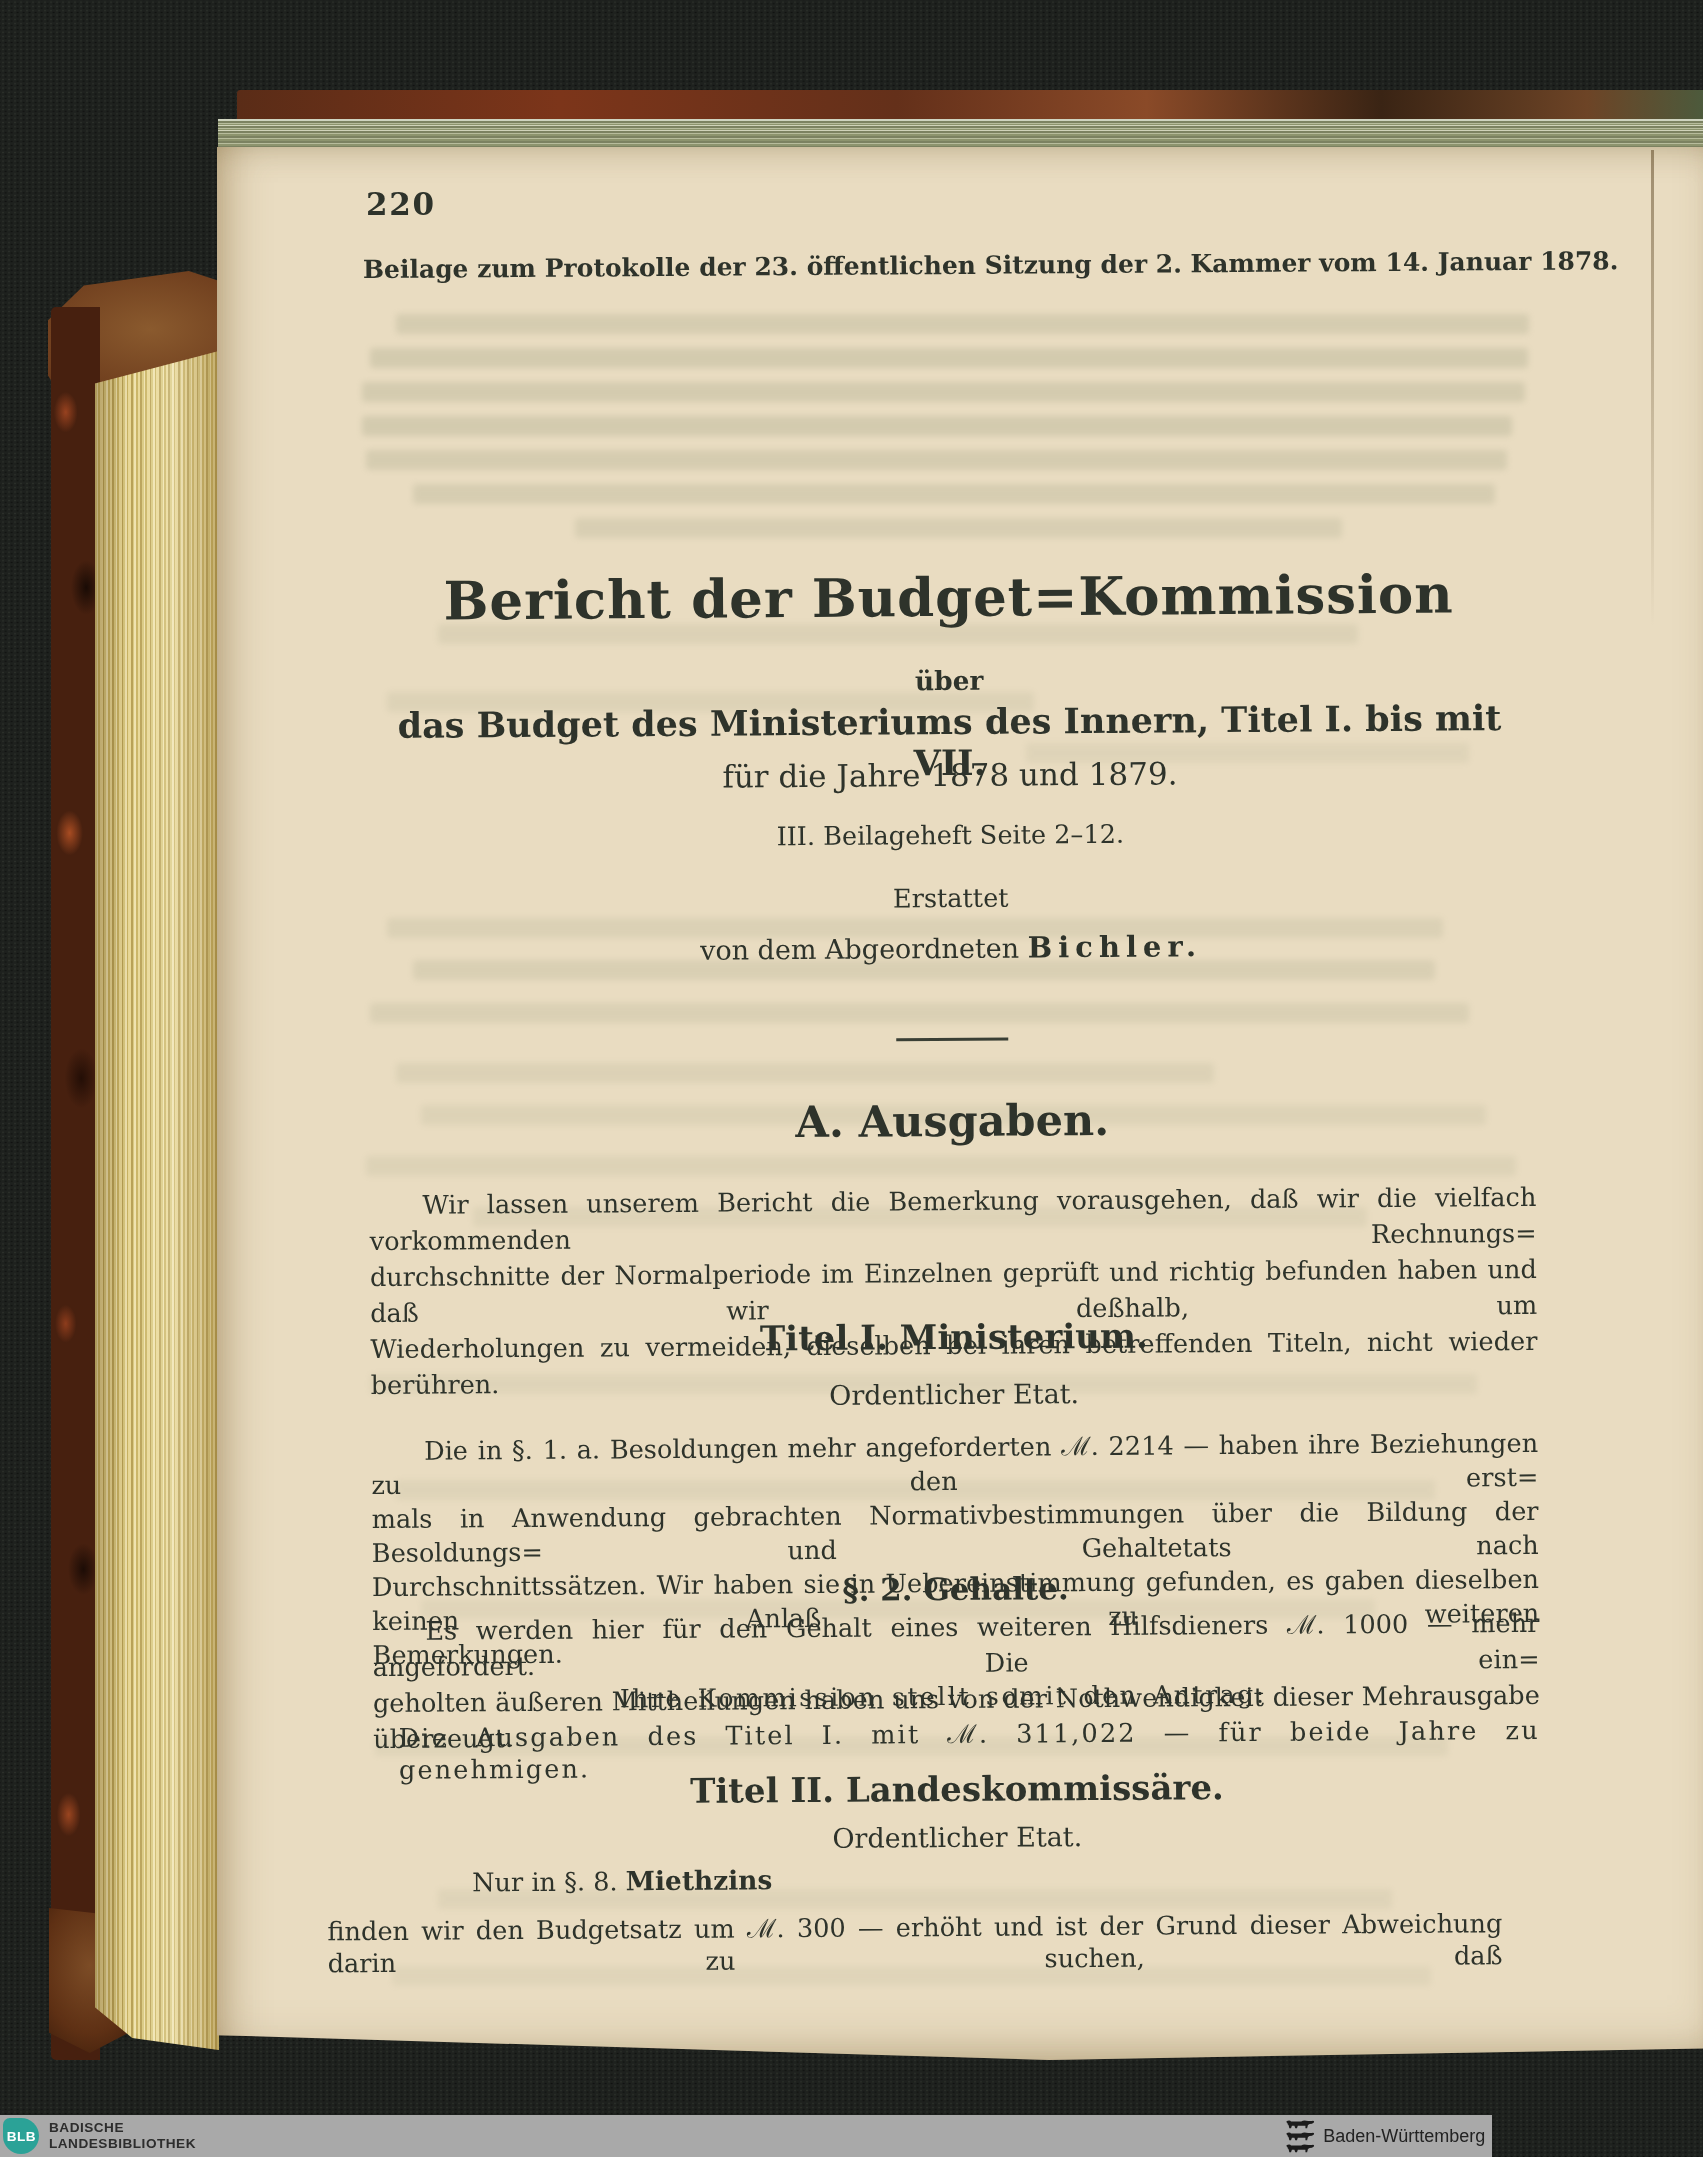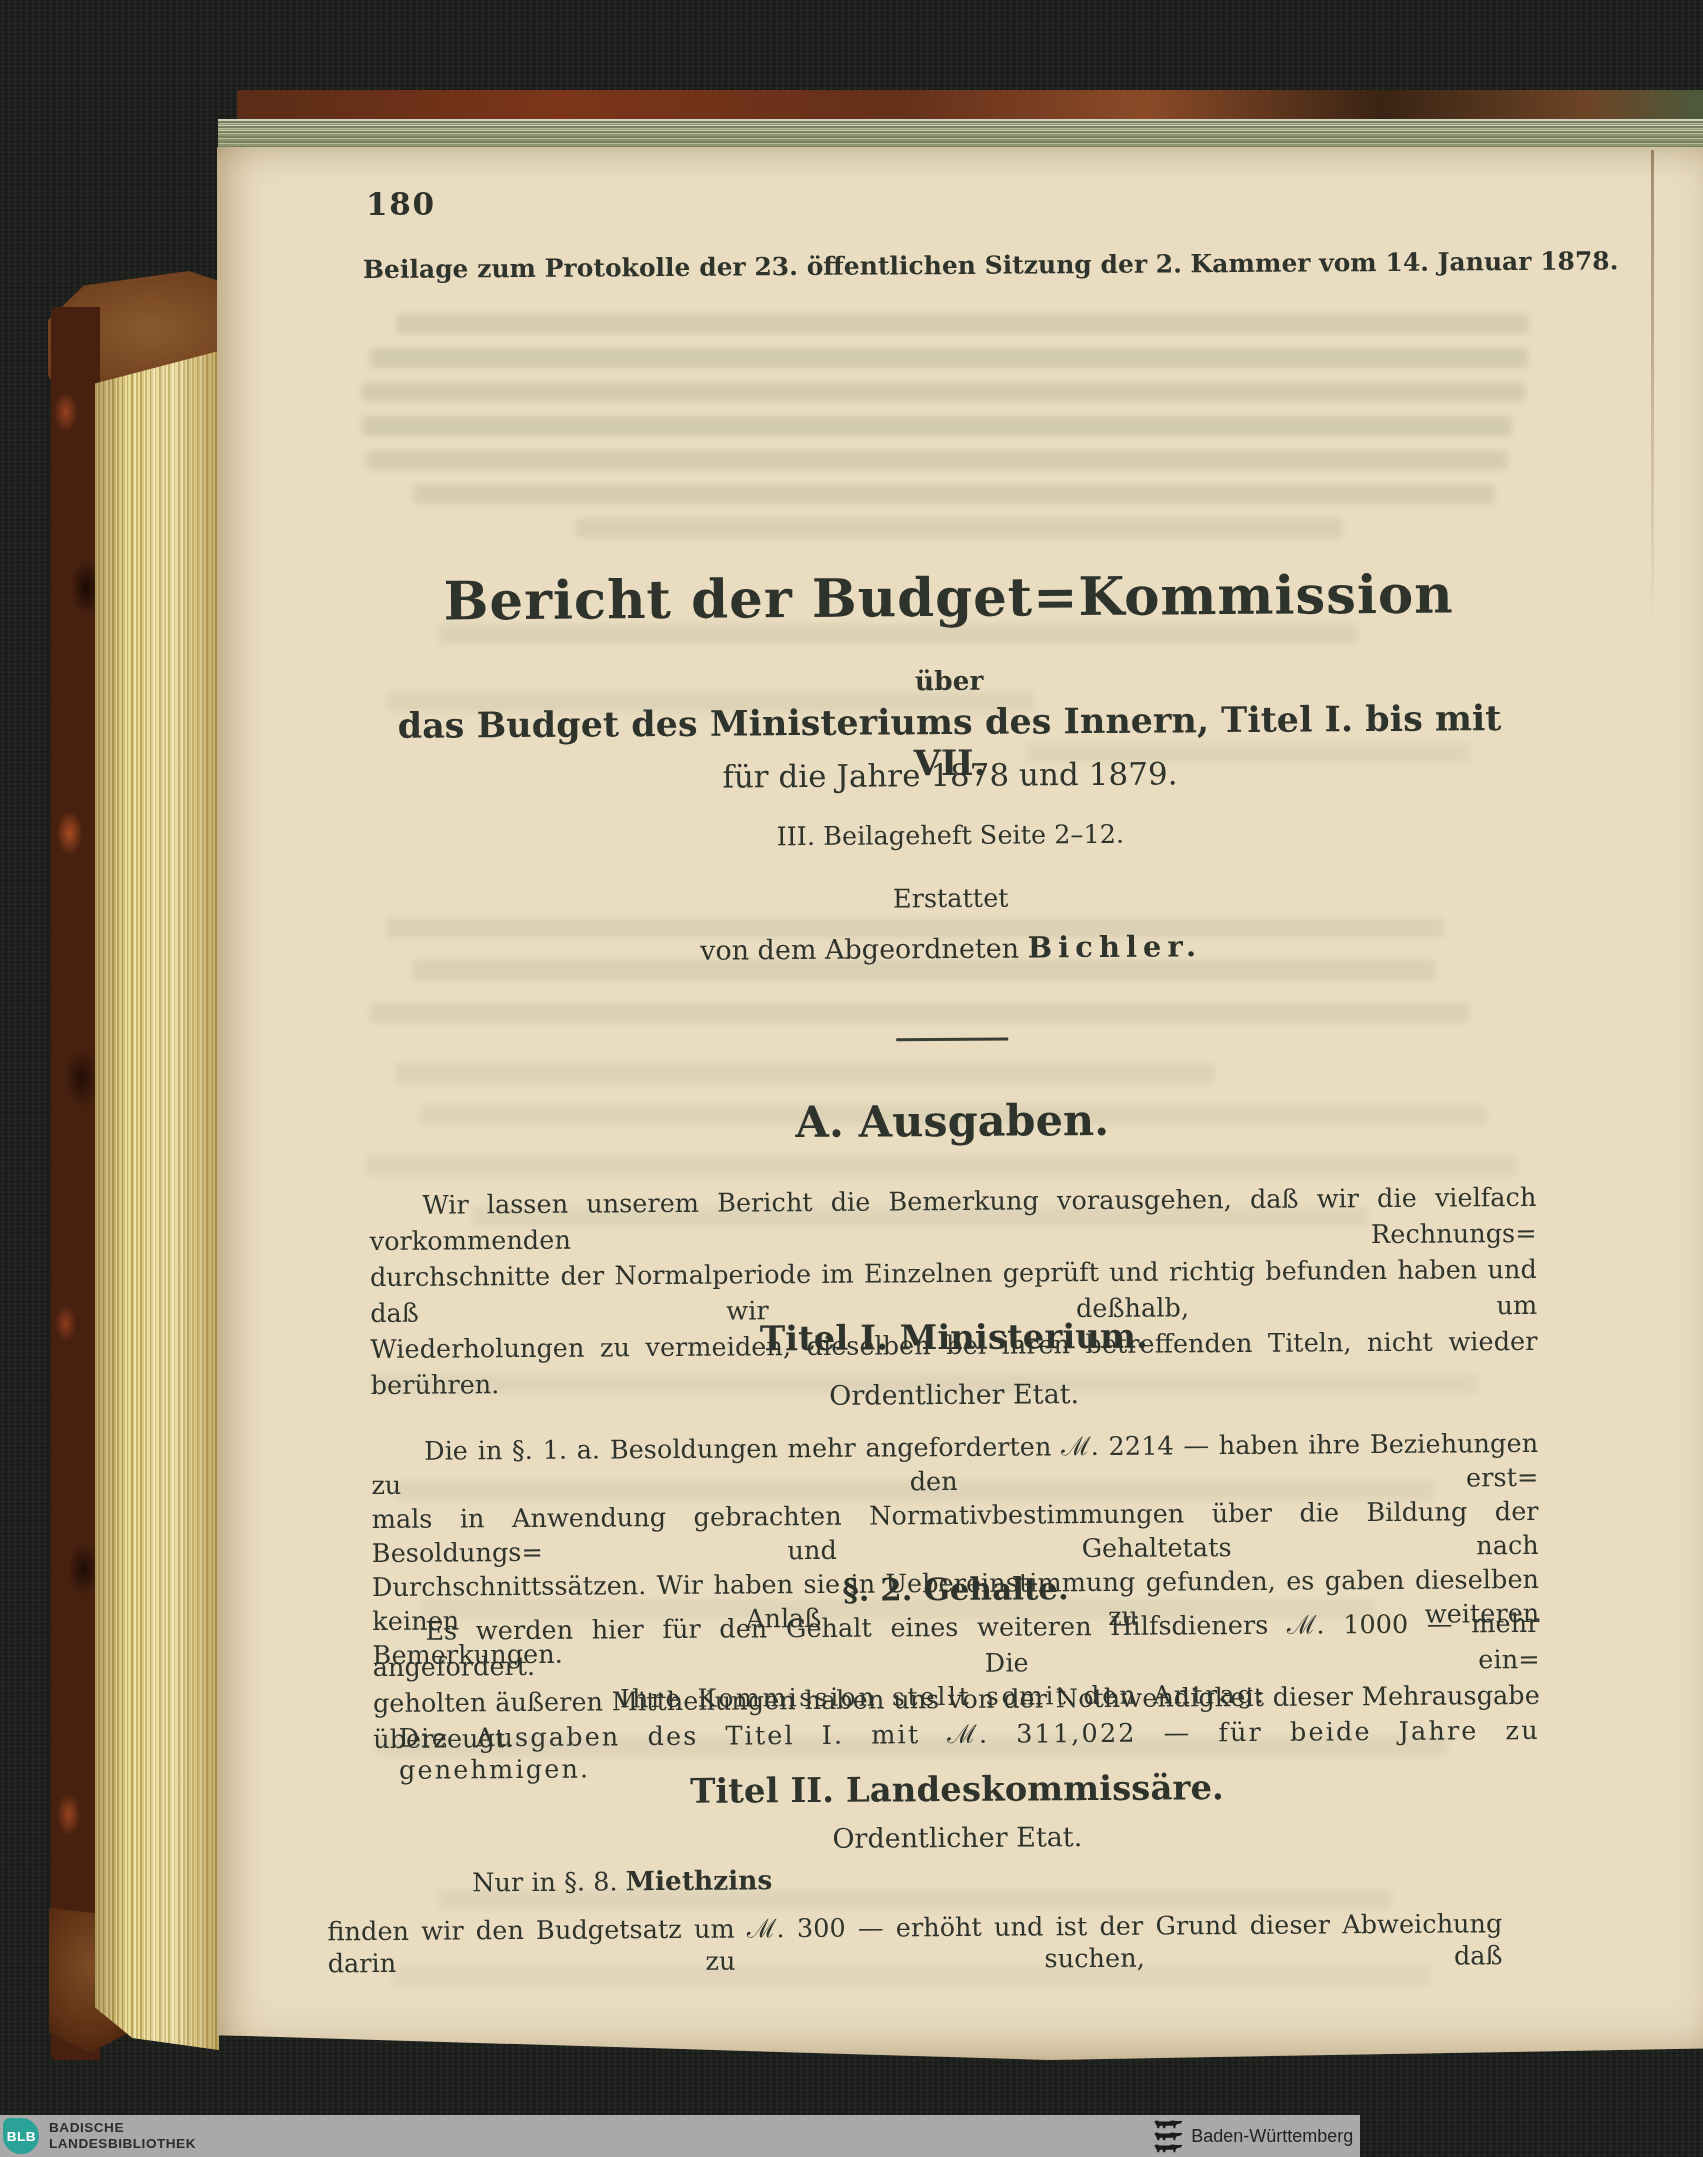--- a/index.html
+++ b/index.html
@@ -90,21 +90,21 @@
   .miethzins{top:1716px;left:98px;width:937px;font-size:25.6px;}
   .miethzins b{font-size:26.4px;}
   .final-line{top:1762px;left:-47px;width:1175px;font-size:25.6px;
     text-align:justify;text-align-last:justify;}
 
   
   .ghosts{left:217px;top:147px;width:1486px;height:1913px;pointer-events:none;}
   .ghost{position:absolute;height:20.4px;background:#8a9070;border-radius:3.4px;filter:blur(3.4px);}
 
   
-  .footer{left:0;top:2115px;width:1360px;height:43px;background:#a9a9a9;
+  .footer{left:0;top:2115px;width:1492px;height:43px;background:#a9a9a9;
     font-family:"Liberation Sans","DejaVu Sans",sans-serif;color:#2d2d2d;}
   .blb-badge{position:absolute;left:3.4px;top:3.4px;width:36px;height:36px;background:#2ba297;
     border-radius:6.8px 50% 50% 50%;display:flex;align-items:center;justify-content:center;
     color:#ffffff;font-weight:bold;font-size:13.6px;letter-spacing:0.4px;}
   .blb-text{position:absolute;left:49px;top:5.1px;font-weight:bold;font-size:13.6px;line-height:16px;letter-spacing:0.5px;}
   .bw-wrap{position:absolute;right:6.8px;top:0;height:43px;display:flex;align-items:center;gap:8.5px;}
   .bw-lions{display:flex;flex-direction:column;gap:0.9px;}
   .bw-lions svg{display:block;}
   .bw-text{font-size:18px;color:#222222;}
 </style>
@@ -142,21 +142,21 @@
     <div class="ghost" style="left:149px;top:1009px;width:1150px;opacity:.12"></div>
     <div class="ghost" style="left:256px;top:1060px;width:894px;opacity:.11"></div>
     <div class="ghost" style="left:153px;top:1227px;width:1107px;opacity:.10"></div>
     <div class="ghost" style="left:179px;top:1333px;width:1039px;opacity:.10"></div>
     <div class="ghost" style="left:204px;top:1452px;width:954px;opacity:.09"></div>
     <div class="ghost" style="left:158px;top:1589px;width:1073px;opacity:.10"></div>
     <div class="ghost" style="left:221px;top:1742px;width:954px;opacity:.10"></div>
     <div class="ghost" style="left:175px;top:1819px;width:1039px;opacity:.09"></div>
   </div>
 
-  <div class="abs pagenum">180</div>
+  <div class="abs pagenum">220</div>
 
   <div class="abs text-block">
     <div class="tb header-line">Beilage zum Protokolle der 23. öffentlichen Sitzung der 2. Kammer vom 14. Januar 1878.</div>
 
     <div class="tb center title-main">Bericht der Budget=Kommission</div>
     <div class="tb center title-ueber">über</div>
     <div class="tb center title-subject">das Budget des Ministeriums des Innern, Titel I. bis mit VII.</div>
     <div class="tb center title-years">für die Jahre 1878 und 1879.</div>
     <div class="tb center title-ref">III. Beilageheft Seite 2–12.</div>
     <div class="tb center erstattet">Erstattet</div>

